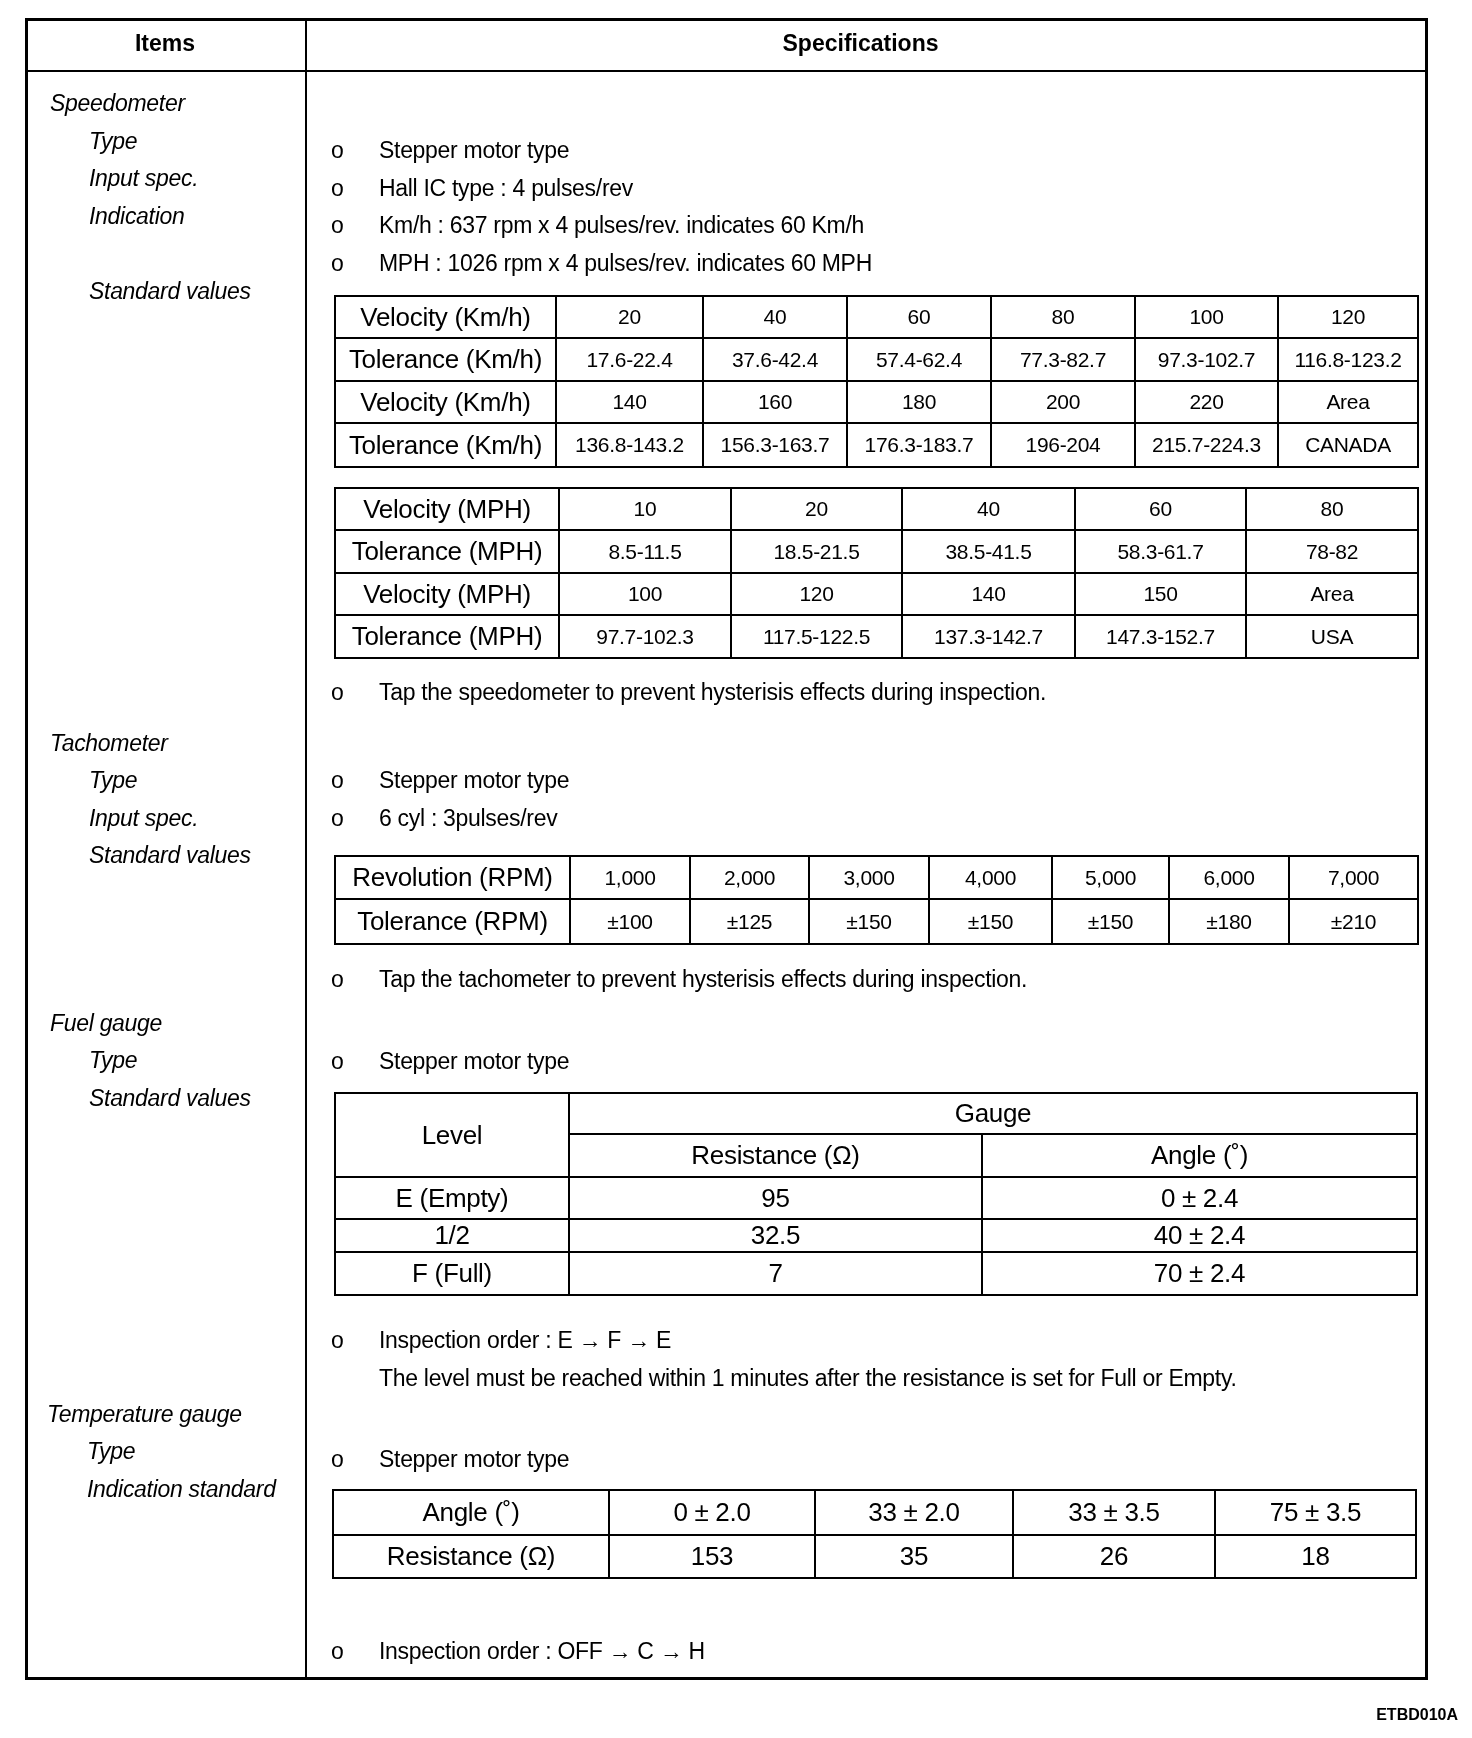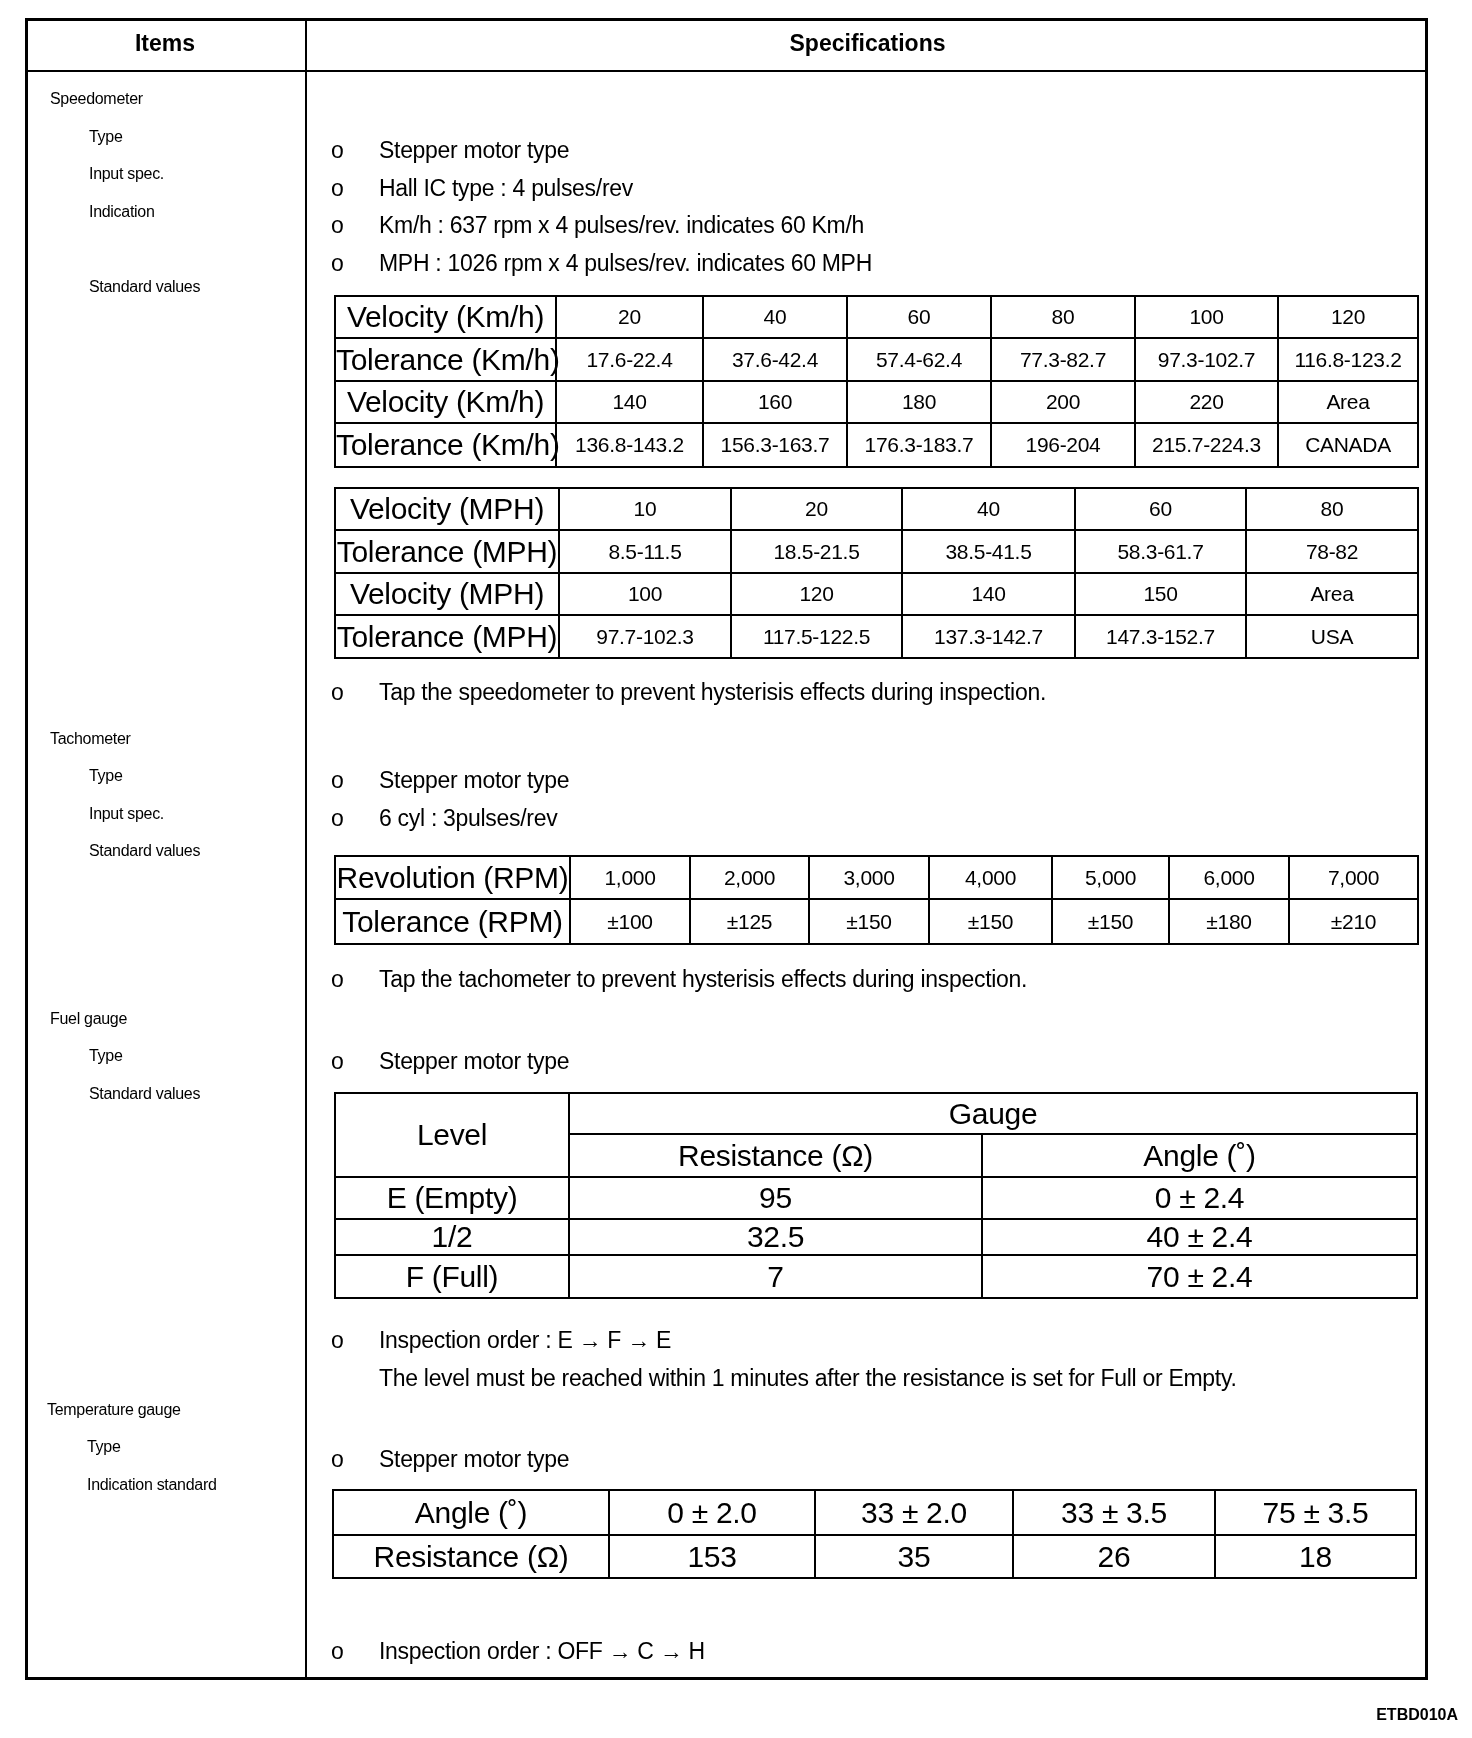--- a/index.html
+++ b/index.html
@@ -1,40 +1,40 @@
 <!DOCTYPE html>
 <html><head>
 <meta charset="utf-8">
 <style>
   html, body { margin:0; padding:0; background:#fff; }
   body { width:1472px; height:1738px; position:relative; font-family:"Liberation Sans", sans-serif; color:#000; overflow:hidden; }
   .frame { position:absolute; left:25px; top:18px; width:1403px; height:1662px; border:3px solid #000; box-sizing:border-box; }
   .hdr-line { position:absolute; left:25px; top:70px; width:1403px; height:0; border-top:2px solid #000; }
   .col-div { position:absolute; left:305px; top:18px; height:1662px; width:0; border-left:2px solid #000; }
   .hdr { position:absolute; top:30px; font-weight:bold; font-size:23px; text-align:center; }
-  .item { position:absolute; font-size:16px; white-space:nowrap; letter-spacing:-0.3px; }
+  .item { position:absolute; font-size:23px; white-space:nowrap; letter-spacing:-0.3px;font-style:italic; }
   .sub { left:89px; }
   .main { left:50px; }
   .bullet { position:absolute; left:331px; font-size:23px; white-space:nowrap; letter-spacing:-0.3px; }
   .bullet .o { display:inline-block; width:48px; }
   .plain { position:absolute; left:379px; font-size:23px; white-space:nowrap; letter-spacing:-0.3px; }
   table.spec { position:absolute; border-collapse:collapse; border:2.5px solid #000; table-layout:fixed; }
   table.spec td { border:2px solid #000; text-align:center; font-size:21px; padding:0; white-space:nowrap; letter-spacing:-0.3px; }
-  table.spec td.lbl { font-size:30px; }
+  table.spec td.lbl { font-size:26px; }
   .code { position:absolute; right:14px; top:1706px; font-size:16px; font-weight:bold; }
 </style>
 </head>
 <body>
 
 <div class="frame"></div>
 <div class="hdr-line"></div>
 <div class="col-div"></div>
 
 <div class="hdr" style="left:25px;width:280px;">Items</div>
-<div class="hdr" style="left:307px;width:1121px;">Specifications</div>
+<div class="hdr" style="left:300px;width:1121px;">Specifications</div>
 
 <div class="item main" style="top:90px">Speedometer</div>
 <div class="item sub" style="top:128px">Type</div>
 <div class="item sub" style="top:165px">Input spec.</div>
 <div class="item sub" style="top:203px">Indication</div>
 <div class="item sub" style="top:278px">Standard values</div>
 
 <div class="bullet" style="top:137px"><span class="o">o</span><span>Stepper motor type</span></div>
 <div class="bullet" style="top:175px"><span class="o">o</span><span>Hall IC type : 4 pulses/rev</span></div>
 <div class="bullet" style="top:212px"><span class="o">o</span><span>Km/h : 637 rpm x 4 pulses/rev. indicates 60 Km/h</span></div>

